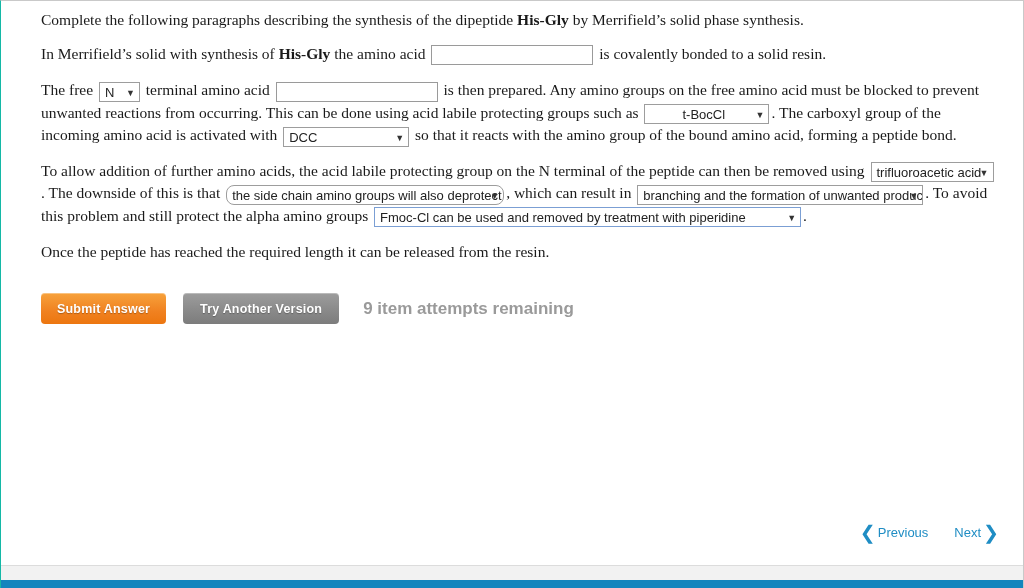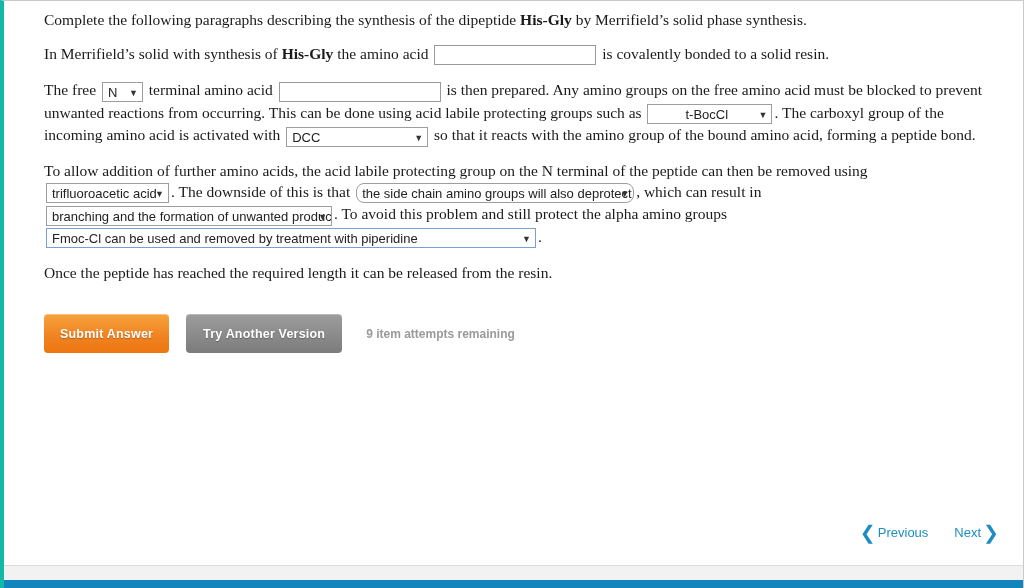--- a/index.html
+++ b/index.html
@@ -16,21 +16,21 @@
   }
 
   
   #page {
     position: relative;
     width: 1024px;
     height: 588px;
     box-sizing: border-box;
     background: #0f172a;
     border-top: 1px solid #c9c9c9;
-    border-left: 4px solid #14b8a6;
+    border-left: 1px solid #14b8a6;
     border-right: 1px solid #c9c9c9;
   }
   #content-area {
     position: absolute;
     left: 0; top: 0; right: 0;
     bottom: 22px;
     background: #ffffff;
     padding: 4px 26px 0 40px;
     box-sizing: border-box;
   }
@@ -107,60 +107,60 @@
     right: 4px;
     top: 0;
     font-size: 9px;
     line-height: 20px;
     color: #333;
   }
   .ddl.blueframe { border-color: #7b9fd4; }
 
   #ddl-terminal    { width: 41px;  padding-right: 16px; }
   #ddl-protecting  { width: 125px; padding-left: 37px; }
-  #ddl-activator   { width: 142px; }
+  #ddl-activator   { width: 126px; }
   #ddl-deprotect   { width: 123px; }
   #ddl-sidechain   { width: 278px; border-radius: 8px; }
   #ddl-result      { width: 286px; }
-  #ddl-fmoc        { width: 490px; }
+  #ddl-fmoc        { width: 427px; }
 
   
   #button-row {
     margin-top: 31px;
     display: flex;
     align-items: center;
   }
   .btn {
     font-family: "Liberation Sans", "DejaVu Sans", sans-serif;
     font-size: 12.5px;
     font-weight: bold;
     color: #ffffff;
     border: none;
     border-radius: 4px;
-    height: 39px;
+    height: 31px;
     padding: 0 16px;
     cursor: pointer;
     text-shadow: 0 1px 1px rgba(0,0,0,0.28);
     letter-spacing: 0.2px;
   }
   #btn-submit {
     background: linear-gradient(to bottom, #f6a03a 0%, #f2882048 0%, #f39228 6%, #ef7f18 92%, #e87410 100%);
     background: linear-gradient(to bottom, #f7a23c, #f08120 60%, #ec760f);
     box-shadow: inset 0 1px 0 rgba(255,255,255,0.35);
     min-width: 118px;
   }
   #btn-try-another {
     background: linear-gradient(to bottom, #9d9d9d, #8a8a8a 55%, #7c7c7c);
     box-shadow: inset 0 1px 0 rgba(255,255,255,0.30);
     margin-left: 17px;
     min-width: 156px;
   }
   #attempts-text {
     font-family: "Liberation Sans", "DejaVu Sans", sans-serif;
-    font-size: 12px;
+    font-size: 17px;
     font-weight: bold;
     color: #9a9a9a;
     margin-left: 24px;
   }
 
   
   #nav-links {
     position: absolute;
     right: 24px;
     bottom: 46px;

